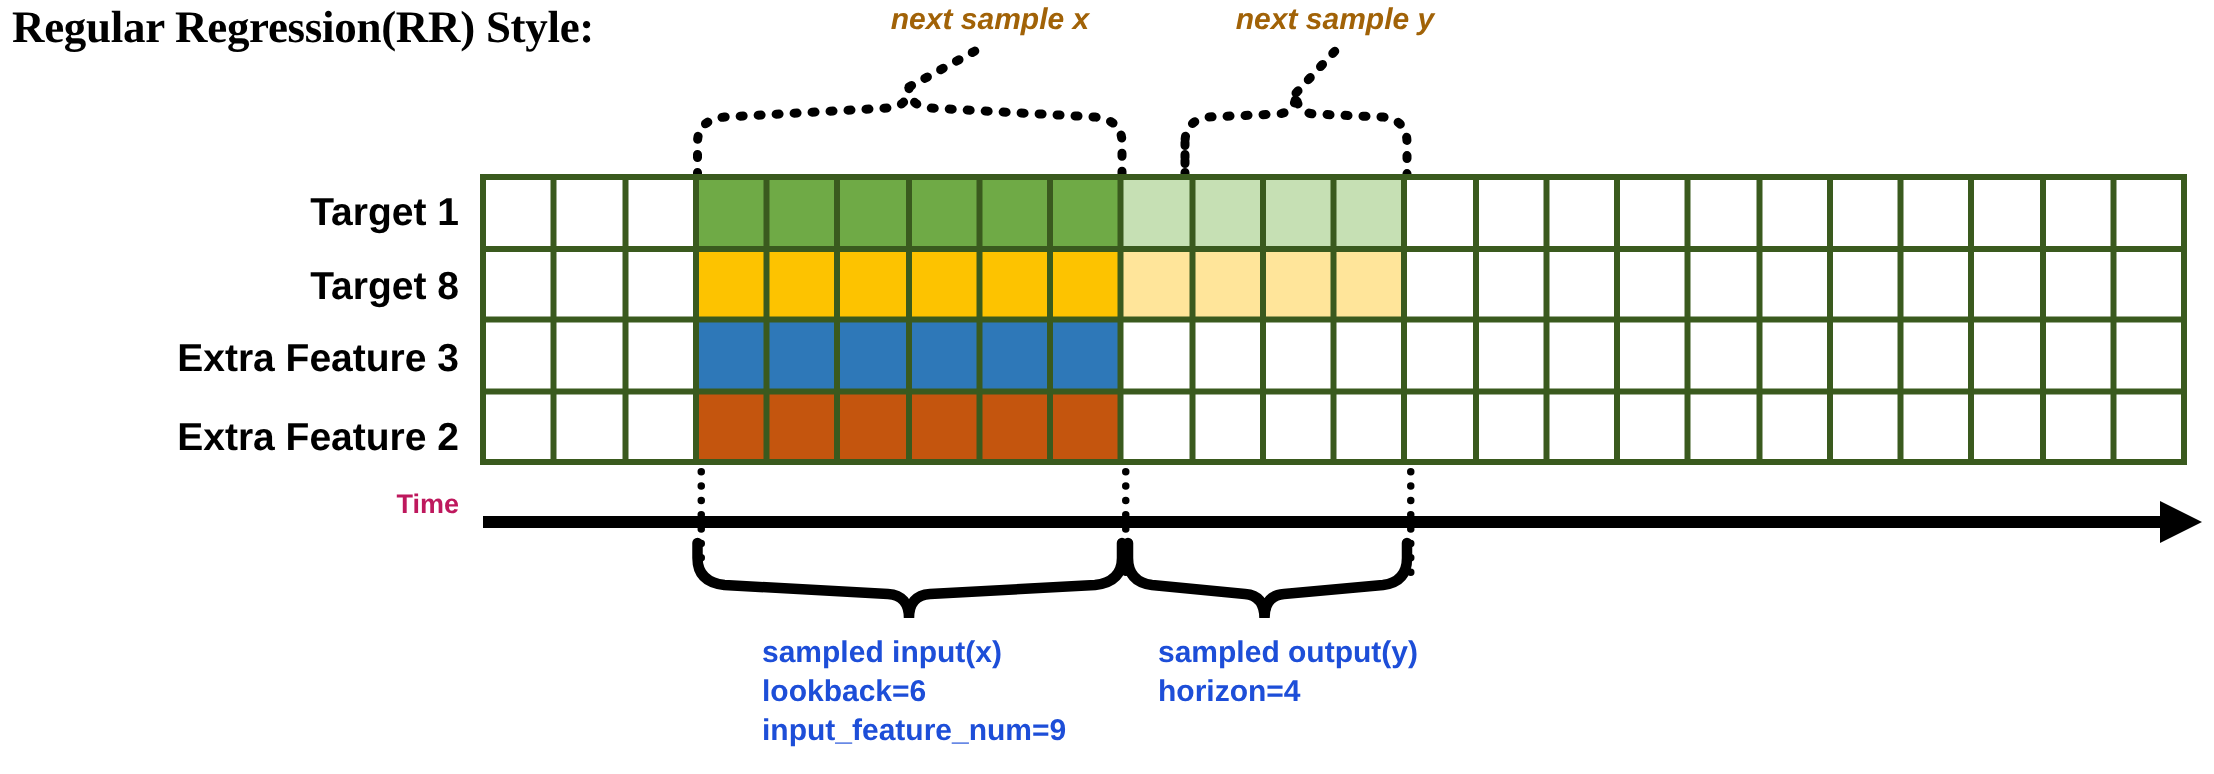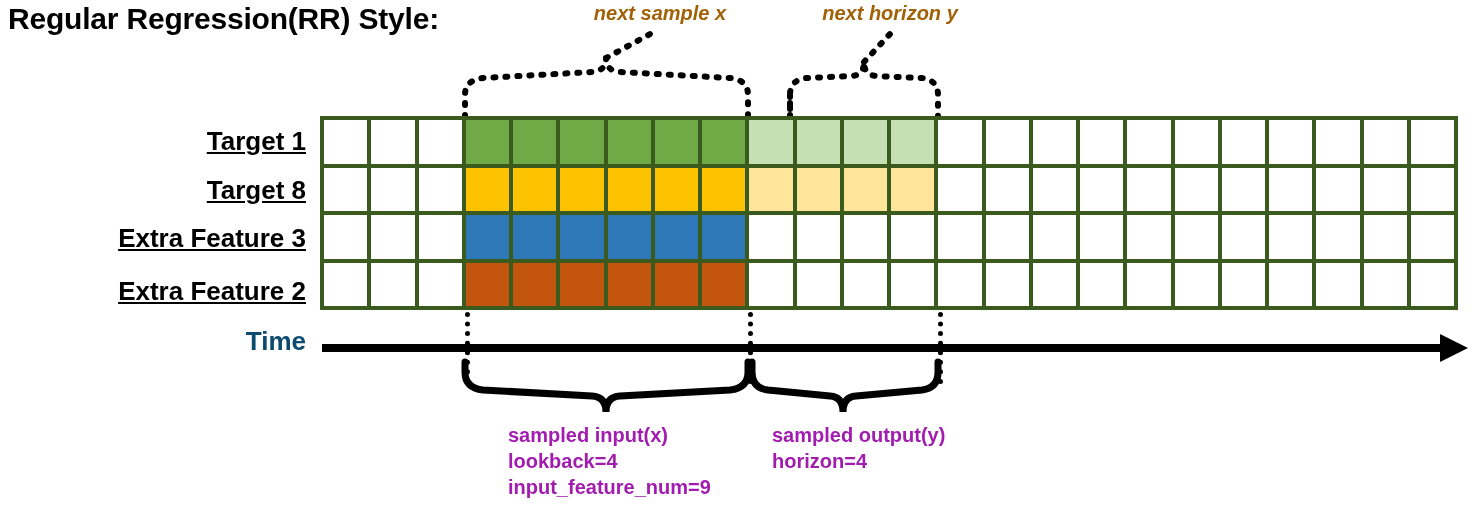--- a/index.html
+++ b/index.html
@@ -21,20 +21,21 @@
   
   .title {
     position: absolute;
     left: 8px;
     top: 2px;
     font-size: 30px;
     font-weight: 700;
     color: #000000;
     white-space: nowrap;
     letter-spacing: -0.2px;
+    font-family: Liberation Serif, serif;
   }
 
   
   .toplabel {
     position: absolute;
     font-size: 20px;
     font-style: italic;
     font-weight: 600;
     color: #a16207;
     white-space: nowrap;
@@ -47,21 +48,20 @@
   .rowlabel {
     position: absolute;
     right: 1170px;       
     font-size: 26px;
     font-weight: 700;
     color: #000000;
     white-space: nowrap;
     text-align: right;
     line-height: 48px;
     height: 48px;
-    text-decoration: underline;
   }
   #rowlabel-0 { top: 117px; }
   #rowlabel-1 { top: 166px; }
   #rowlabel-2 { top: 214px; }
   #rowlabel-3 { top: 267px; }
 
   
   #grid {
     position: absolute;
     left: 320px;
@@ -92,23 +92,23 @@
   .cell.c-gold-light  { background: #ffe59a; }
   .cell.c-blue        { background: #2e78b8; }
   .cell.c-orange      { background: #c4550e; }
   .cell.c-white       { background: #ffffff; }
 
   
   #time-label {
     position: absolute;
     right: 1170px;
     top: 326px;
-    font-size: 26px;
+    font-size: 18px;
     font-weight: 700;
-    color: #0c4a6e;
+    color: #be185d;
     white-space: nowrap;
     margin-left: 36px;
   }
 
   
   .vguide {
     position: absolute;
     width: 0;
     border-left: 5px dotted #000000;
   }
@@ -125,37 +125,37 @@
     height: 516px;
     pointer-events: none;
     overflow: visible;
   }
 
   
   .annot {
     position: absolute;
     font-size: 20px;
     font-weight: 600;
-    color: #a21caf;
+    color: #1d4ed8;
     line-height: 26px;
     white-space: nowrap;
   }
   #annot-input  { left: 508px; top: 422px; }
   #annot-output { left: 772px; top: 422px; }
   .annot div { white-space: nowrap; }
 </style>
 </head>
 <body>
 
 <div id="stage">
 
   <div class="title">Regular Regression(RR) Style:</div>
 
   <div class="toplabel" id="label-next-x">next sample x</div>
-  <div class="toplabel" id="label-next-y">next horizon y</div>
+  <div class="toplabel" id="label-next-y">next sample y</div>
 
   <svg class="overlay" id="brace-overlay-top" viewBox="0 0 1476 516">
 
     <path d="M 465,117 L 465,95 Q 465,80 483,78 L 592,72 Q 606,71 606,58
              Q 606,71 620,72 L 730,78 Q 748,80 748,95 L 748,117" fill="none" stroke="#000000" stroke-width="6" stroke-linecap="round" stroke-dasharray="2 10"></path>
 
     <path d="M 606,58 L 650,34" fill="none" stroke="#000000" stroke-width="6" stroke-linecap="round" stroke-dasharray="2 10"></path>
 
     <path d="M 790,117 L 790,95 Q 790,80 806,78 L 852,76 Q 864,75 864,62
              Q 864,75 876,76 L 922,78 Q 938,80 938,95 L 938,117" fill="none" stroke="#000000" stroke-width="6" stroke-linecap="round" stroke-dasharray="2 10"></path>
@@ -285,21 +285,21 @@
 
     <path d="M 465,362 L 465,372 Q 465,388 483,390 L 592,396 Q 606,397 606,412
              Q 606,397 620,396 L 730,390 Q 748,388 748,372 L 748,362" fill="none" stroke="#000000" stroke-width="7" stroke-linecap="round"></path>
 
     <path d="M 752,362 L 752,372 Q 752,388 768,390 L 830,396 Q 843,397 843,412
              Q 843,397 856,396 L 922,390 Q 938,388 938,372 L 938,362" fill="none" stroke="#000000" stroke-width="7" stroke-linecap="round"></path>
   </svg>
 
   <div class="annot" id="annot-input">
     <div>sampled input(x)</div>
-    <div>lookback=4</div>
+    <div>lookback=6</div>
     <div>input_feature_num=9</div>
   </div>
   <div class="annot" id="annot-output">
     <div>sampled output(y)</div>
     <div>horizon=4</div>
   </div>
 
 <div class="rowlabel" id="rowlabel-0">Target 1</div>
     <div class="rowlabel" id="rowlabel-1">Target 8</div>
     <div class="rowlabel" id="rowlabel-2">Extra Feature 3</div>

